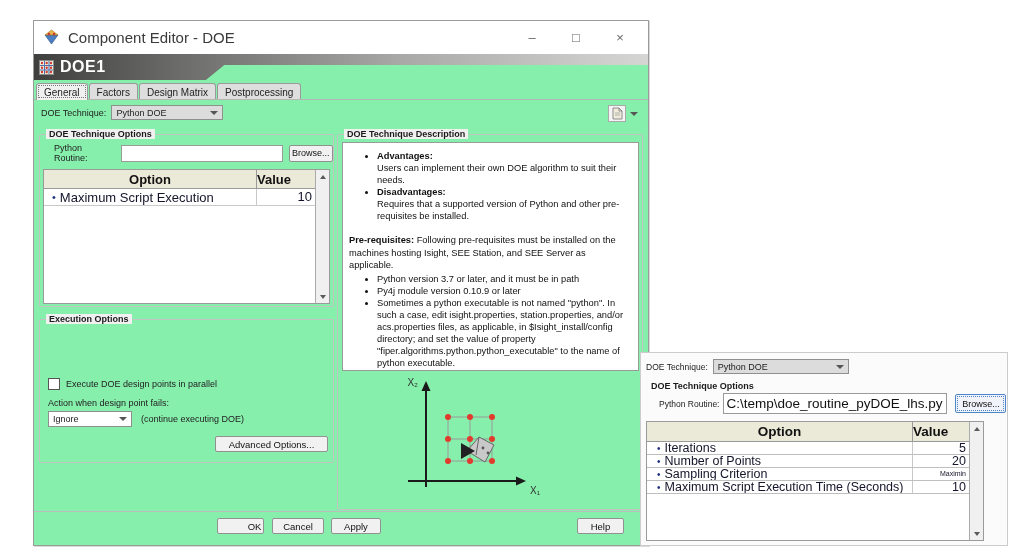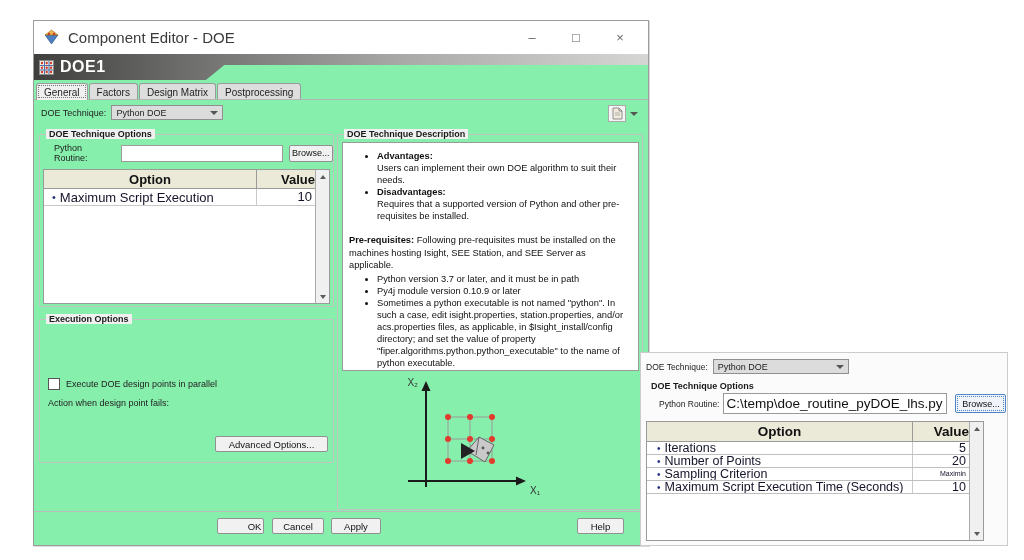--- a/index.html
+++ b/index.html
@@ -56,21 +56,21 @@
   .btn { border:1px solid #919191; background:#f1f1f1; border-radius:2px; font-size:9px; color:#111;
     display:flex; align-items:center; justify-content:center; }
   .browse-btn { width:46px; height:17px; margin-left:6px; }
 
   .opt-table { position:absolute; left:3px; top:34px; width:287px; height:135px; border:1px solid #9a9a9a;
     background:#ffffff; display:flex; }
   .tbl-main { flex:1; display:flex; flex-direction:column; }
   .tbl-head { display:flex; height:19px; background:#ebe9d8; border-bottom:1px solid #9a9a9a;
     font-weight:bold; font-size:13px; color:#111; }
   .tbl-head .c-opt { flex:1; text-align:center; border-right:1px solid #9a9a9a; line-height:19px; }
-  .tbl-head .c-val { width:58px; text-align:right; line-height:19px; }
+  .tbl-head .c-val { width:58px; text-align:left; line-height:19px; }
   .tbl-row { display:flex; height:17px; border-bottom:1px solid #c9c9c9; font-size:13px; color:#14142a; }
   .tbl-row .c-opt { flex:1; display:flex; align-items:center; border-right:1px solid #c9c9c9;
     overflow:hidden; white-space:nowrap; }
   .tbl-row .c-val { width:58px; text-align:right; padding-right:3px; line-height:16px; }
   .tree-bullet { color:#20327f; font-size:11px; margin:0 4px 0 8px; }
   .scrolltrack { width:14px; border-left:1px solid #ababab; background:#f0f0f0; position:relative; }
   .scroll-arrow { position:absolute; left:0; width:13px; height:13px; background:#f0f0f0;
     display:flex; align-items:center; justify-content:center; }
   .arr-up::after { content:""; border-left:3.5px solid transparent; border-right:3.5px solid transparent;
     border-bottom:4.5px solid #5a5a5a; }
@@ -215,20 +215,27 @@
     </div>
   </div>
 
   <div class="groupbox g-exec">
     <span class="group-title">Execution Options</span>
     <div class="chk-row">
       <div class="checkbox"></div>
       <span class="field-label">Execute DOE design points in parallel</span>
     </div>
     <span class="field-label action-label">Action when design point fails:</span>
+    <div class="action-row">
+      <div class="select">
+        <span>Ignore</span>
+        <span class="chev"></span>
+      </div>
+      <span class="action-note">(continue executing DOE)</span>
+    </div>
     <div class="btn f-btn adv-btn">Advanced Options...</div>
   </div>
 
   <div class="groupbox g-desc">
     <span class="group-title">DOE Technique Description</span>
     <div class="desc-box">
       <ul class="blist">
         <li><b>Advantages:</b><br>
           <span>Users can implement their own DOE algorithm to suit their needs.</span></li>
         <li><b>Disadvantages:</b><br>

